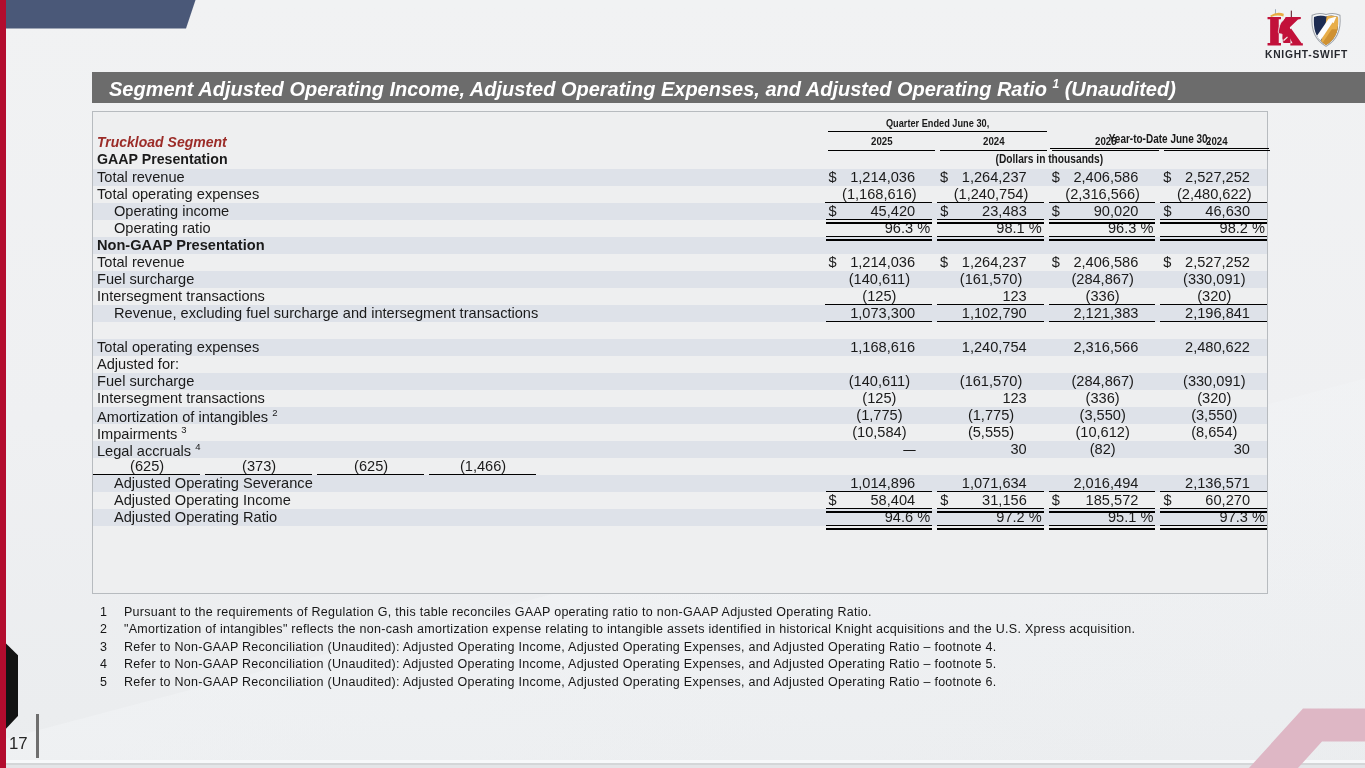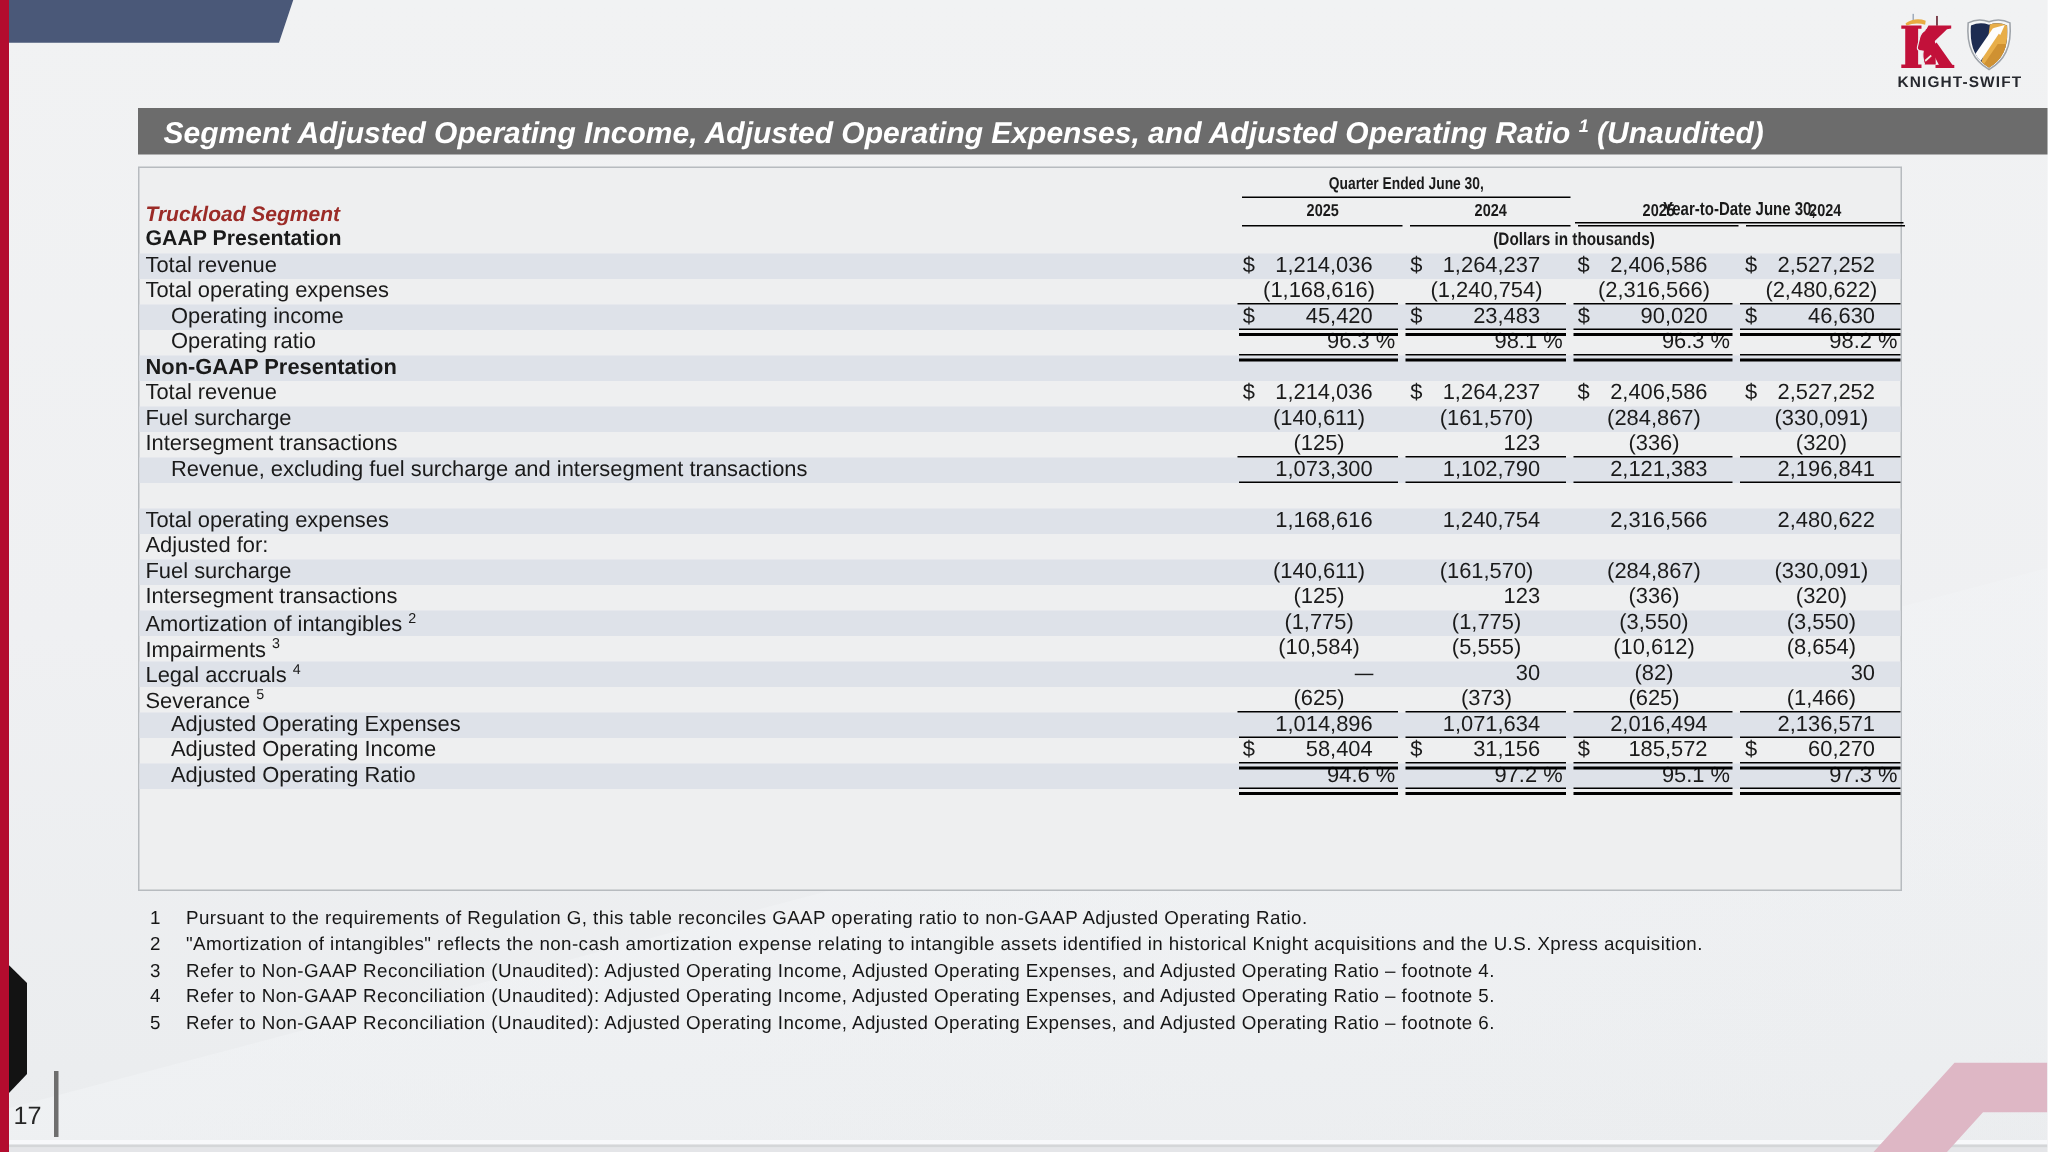--- a/index.html
+++ b/index.html
@@ -357,40 +357,39 @@
         <div class="c g">
           <span class="d"></span>
           <span class="v p">(82)</span>
         </div>
         <div class="c g">
           <span class="d"></span>
           <span class="v">30</span>
         </div>
       </div>
     <div class="row">
-        <div class="lbl">Severance <sup>5</sup></div>
         <div class="c bs">
           <span class="d"></span>
           <span class="v p">(625)</span>
         </div>
         <div class="c g bs">
           <span class="d"></span>
           <span class="v p">(373)</span>
         </div>
         <div class="c g bs">
           <span class="d"></span>
           <span class="v p">(625)</span>
         </div>
         <div class="c g bs">
           <span class="d"></span>
           <span class="v p">(1,466)</span>
         </div>
       </div>
     <div class="row sh">
-        <div class="lbl ind">Adjusted Operating Expenses</div>
+        <div class="lbl ind">Adjusted Operating Severance</div>
         <div class="c bs">
           <span class="d"></span>
           <span class="v">1,014,896</span>
         </div>
         <div class="c g bs">
           <span class="d"></span>
           <span class="v">1,071,634</span>
         </div>
         <div class="c g bs">
           <span class="d"></span>

